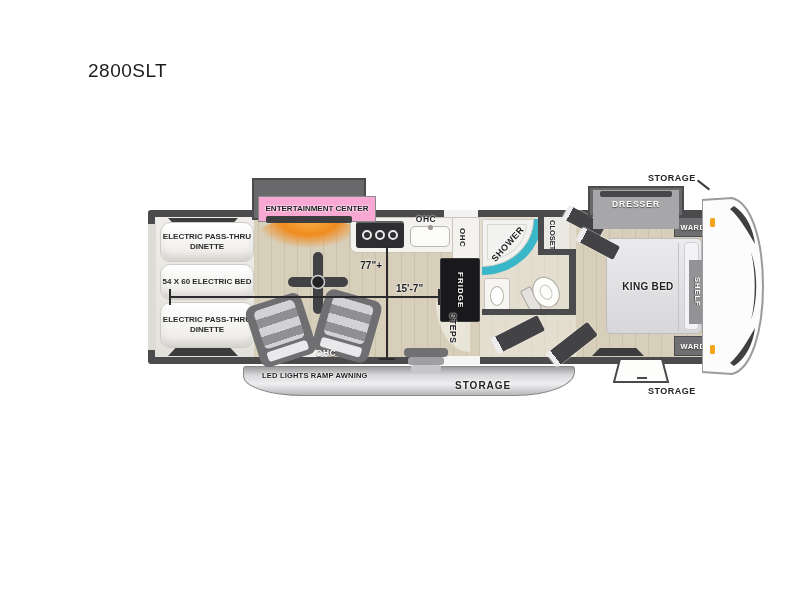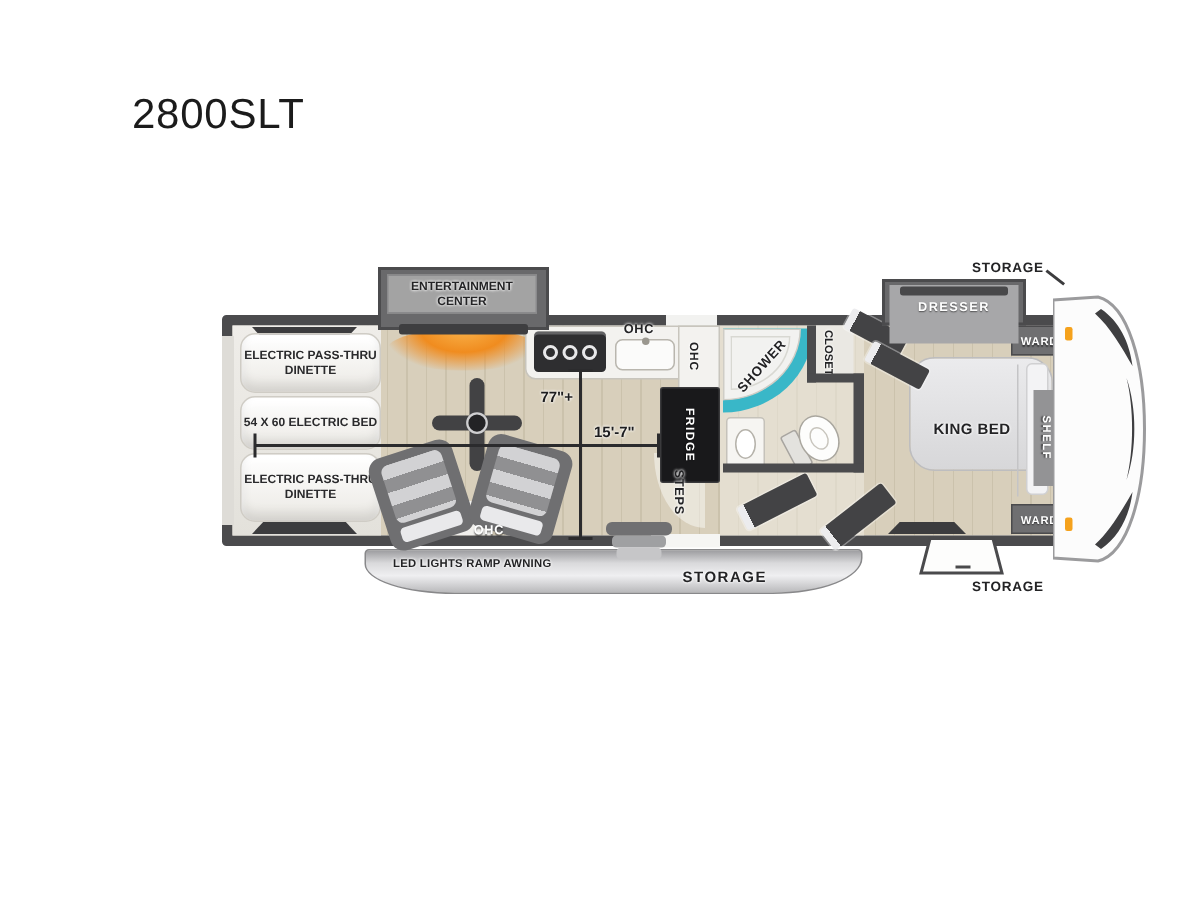--- a/index.html
+++ b/index.html
@@ -18,21 +18,21 @@
          box-shadow:inset 0 -5px 7px rgba(0,0,0,.10), inset 0 4px 5px rgba(255,255,255,.9);z-index:6;}
   .bench .ctr-in{width:100%;font-size:8px;line-height:1.22;font-weight:700;color:#2a2a2c;}
   .counter{background:#f3f2ef;border:1px solid #c8c5bd;z-index:6;}
   .stepblk{z-index:8;border-radius:2px;box-shadow:0 0 0 1px rgba(255,255,255,.35);}
 </style>
 </head>
 <body>
 
 <div id="stage">
 
-  <div class="abs" style="left:88px;top:60px;font-size:28px;color:#1b1b1b;letter-spacing:.5px;">2800SLT</div>
+  <div class="abs" style="left:88px;top:60px;font-size:19px;color:#1b1b1b;letter-spacing:.5px;">2800SLT</div>
 
 
   <div class="abs" style="left:148px;top:210px;width:564px;height:154px;border:7px solid #4b4b4d;border-radius:3px;z-index:2;
               background:repeating-linear-gradient(90deg,#d8cfbb 0px,#d8cfbb 12px,#cbc2ac 12px,#cbc2ac 13px);"></div>
 
   <div class="abs" style="left:155px;top:217px;width:99px;height:140px;background:linear-gradient(180deg,#efede9,#e3e1db);z-index:3;"></div>
 
   <div class="abs" style="left:480px;top:217px;width:96px;height:140px;background:rgba(238,235,226,.55);z-index:3;"></div>
 
   <div class="abs" style="left:148px;top:224px;width:8px;height:126px;background:#dedcd7;z-index:4;"></div>
@@ -46,21 +46,21 @@
     <div class="ctr-in">ELECTRIC PASS-THRU DINETTE</div>
   </div>
   <div class="abs bench ctr" style="left:160px;top:264px;width:94px;height:36px;">
     <div class="ctr-in">54 X 60 ELECTRIC BED</div>
   </div>
   <div class="abs bench ctr" style="left:160px;top:302px;width:94px;height:46px;">
     <div class="ctr-in">ELECTRIC PASS-THRU DINETTE</div>
   </div>
 
   <div class="abs" style="left:252px;top:178px;width:114px;height:42px;background:#69696b;border:2px solid #4b4b4d;z-index:10;"></div>
-  <div class="abs ctr" style="left:258px;top:183px;width:100px;height:26px;background:#a3a3a3;border:1px solid #8a8a8c;z-index:11;">
+  <div class="abs ctr" style="left:258px;top:196px;width:118px;height:26px;background:#f9a8d4;border:1px solid #8a8a8c;z-index:11;">
     <div class="lbl" style="font-size:8px;line-height:1.2;">ENTERTAINMENT CENTER</div>
   </div>
   <div class="abs" style="left:266px;top:216px;width:86px;height:7px;background:#3e3e40;border-radius:2px;z-index:12;"></div>
   <div class="abs" style="left:258px;top:219px;width:102px;height:28px;z-index:6;border-radius:50%;
               background:radial-gradient(ellipse at 50% 0%,#f9b24a 0%,#f08c1f 40%,rgba(240,140,31,0) 75%);"></div>
 
   <svg class="abs" style="left:288px;top:252px;z-index:7;" width="60" height="62" viewBox="0 0 60 62">
     <rect x="25" y="0" width="10" height="62" rx="5" fill="#424244"></rect>
     <rect x="0" y="25" width="60" height="10" rx="5" fill="#424244"></rect>
     <circle cx="30" cy="30" r="6.5" fill="#232325" stroke="#cfcfd1" stroke-width="1.5"></circle>
@@ -131,21 +131,21 @@
   <div class="abs" style="left:436px;top:302px;width:34px;height:50px;background:rgba(255,255,255,.45);border-radius:0 0 0 100%;z-index:6;"></div>
   <div class="abs lbl vtext ctr" style="left:448px;top:303px;height:50px;font-size:8.5px;z-index:8;letter-spacing:.5px;">STEPS</div>
 
   <div class="abs" style="left:434px;top:356px;width:46px;height:9px;background:#f5f5f3;z-index:4;"></div>
 
   <div class="abs stepblk" style="left:563px;top:214px;width:42px;height:15px;transform:rotate(28deg);background:linear-gradient(90deg,#ececee 0 5px,#434345 5px);"></div>
   <div class="abs stepblk" style="left:577px;top:236px;width:42px;height:15px;transform:rotate(28deg);background:linear-gradient(90deg,#ececee 0 5px,#434345 5px);"></div>
   <div class="abs stepblk" style="left:492px;top:326px;width:52px;height:17px;transform:rotate(-27deg);background:linear-gradient(90deg,#ececee 0 5px,#434345 5px);"></div>
   <div class="abs stepblk" style="left:546px;top:336px;width:52px;height:17px;transform:rotate(-38deg);background:linear-gradient(90deg,#ececee 0 5px,#434345 5px);"></div>
 
-  <div class="abs" style="left:606px;top:238px;width:96px;height:76px;border:1px solid #bdbdbf;border-radius:17px;z-index:7;
+  <div class="abs" style="left:606px;top:238px;width:96px;height:96px;border:1px solid #bdbdbf;border-radius:5px;z-index:7;
               background:linear-gradient(180deg,#ebebed,#d7d7d9);padding-left:47px;">
     <div class="abs" style="right:2px;top:3px;width:15px;height:88px;background:#f3f3f5;border-radius:4px;border:1px solid #d0d0d2;"></div>
     <div class="abs" style="right:22px;top:4px;width:1px;height:88px;background:#c4c4c6;"></div>
     <div class="abs lbl" style="left:4px;top:42px;width:74px;text-align:center;font-size:10px;letter-spacing:.3px;">KING BED</div>
   </div>
 
   <div class="abs" style="left:588px;top:186px;width:96px;height:31px;background:#69696b;border:2px solid #4b4b4d;z-index:10;"></div>
   <div class="abs" style="left:593px;top:190px;width:86px;height:39px;background:#a7a7a9;z-index:11;">
     <div class="abs" style="left:7px;top:1px;width:72px;height:6px;background:#48484a;border-radius:2px;"></div>
     <div class="abs lblw" style="left:0;top:9px;width:86px;text-align:center;font-size:8.5px;letter-spacing:1px;">DRESSER</div>

